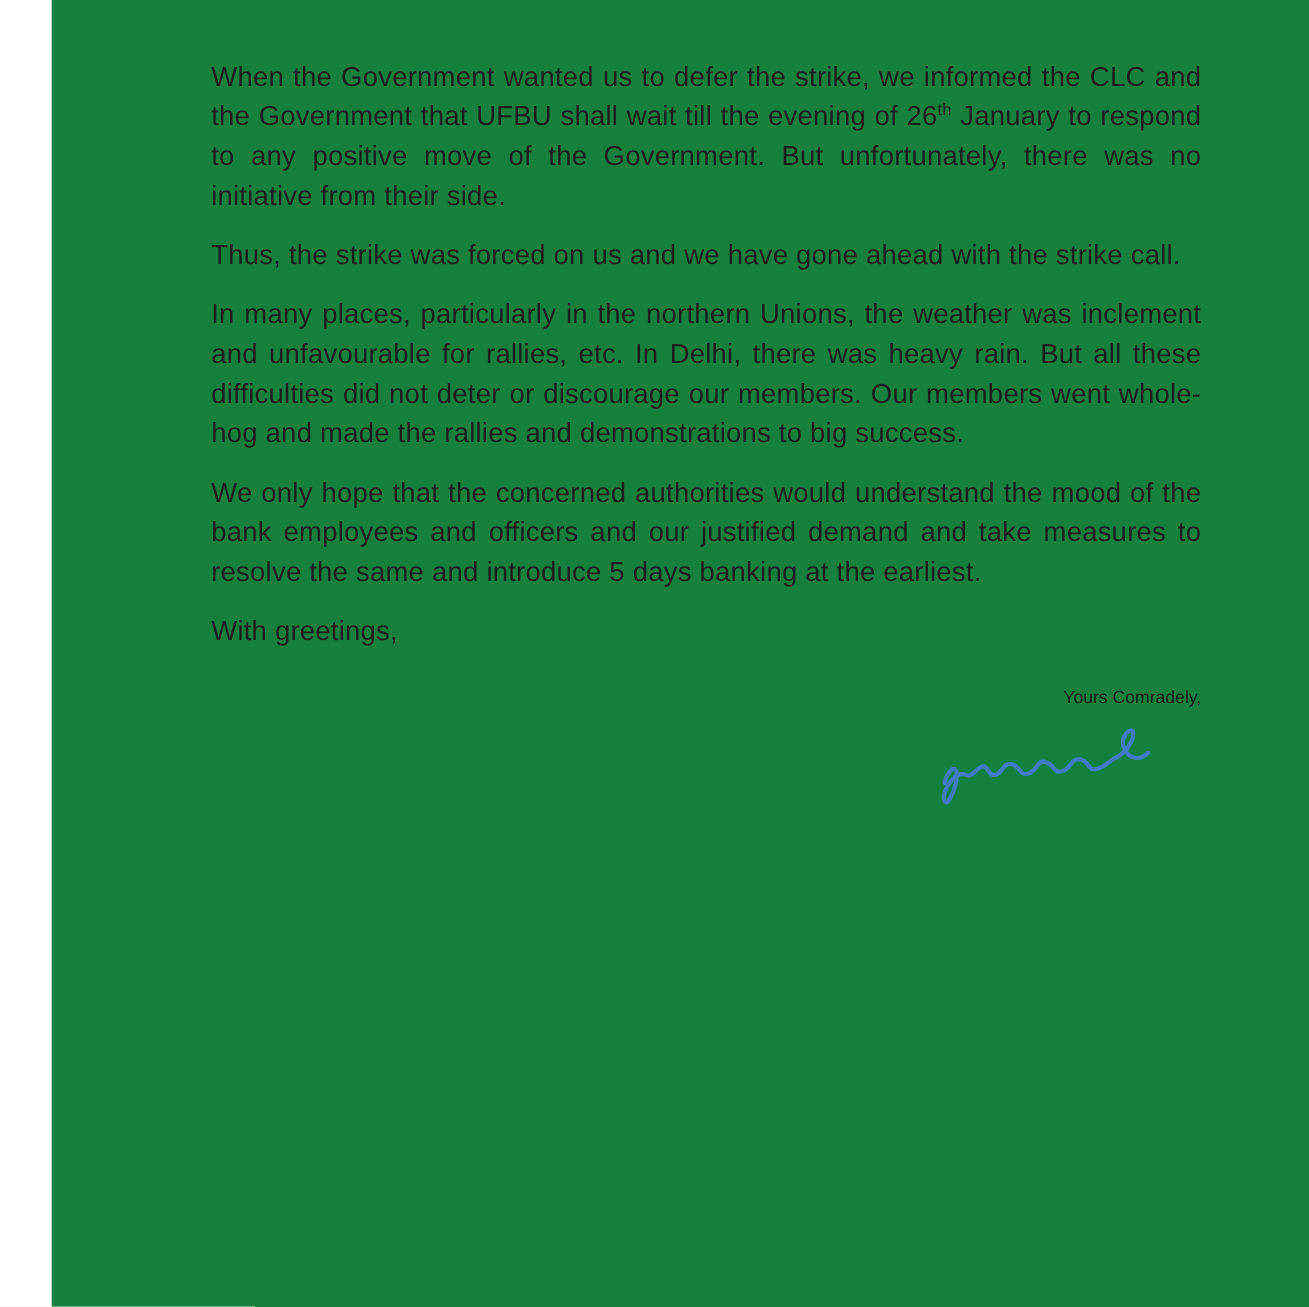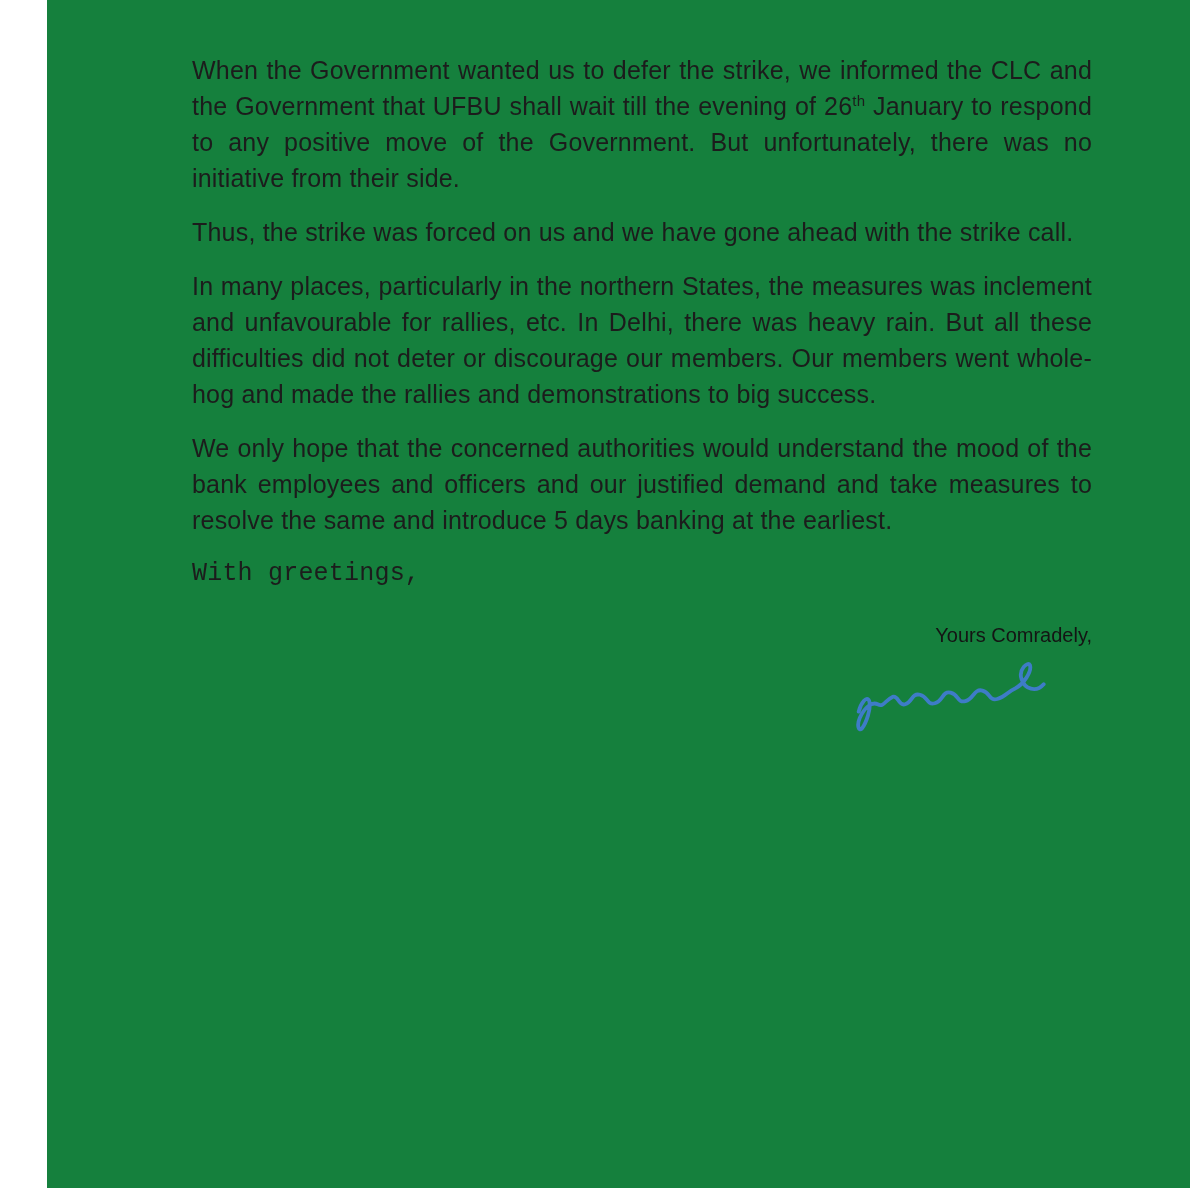--- a/index.html
+++ b/index.html
@@ -31,30 +31,29 @@
     font-size: 60%;
     line-height: 0;
     vertical-align: super;
   }
   .closing-line {
     font-size: 25px;
     line-height: 36px;
     text-align: left;
     margin: 0;
     letter-spacing: 0.2px;
-    font-family: Liberation Mono, monospace;
   }
   .sig-block {
     margin-top: 28px;
     margin-left: auto;
     width: 270px;
     text-align: center;
   }
   .valediction {
-    font-size: 20px;
+    font-size: 16px;
     line-height: 30px;
     text-align: right;
     color: #141414;
     margin-bottom: 6px;
   }
   .signature {
     display: block;
     margin: 12px auto 4px auto;
   }
   .sig-name {
@@ -75,21 +74,21 @@
 </head>
 <body>
 
 <div class="page">
   <div class="content">
 
     <p class="para"><span>When the Government wanted us to defer the strike, we informed the CLC and the Government that UFBU shall wait till the evening of 26</span><sup>th</sup><span> January to respond to any positive move of the Government.  But unfortunately, there was no initiative from their side.</span></p>
 
     <p class="para">Thus, the strike was forced on us and we have gone ahead with the strike call.</p>
 
-    <p class="para">In many places, particularly in the northern States, the measures was inclement and unfavourable for rallies, etc.  In Delhi, there was heavy rain.  But all these difficulties did not deter or discourage our members.  Our members went whole-hog and made the rallies and demonstrations to big success.</p>
+    <p class="para">In many places, particularly in the northern Unions, the weather was inclement and unfavourable for rallies, etc.  In Delhi, there was heavy rain.  But all these difficulties did not deter or discourage our members.  Our members went whole-hog and made the rallies and demonstrations to big success.</p>
 
 
     <p class="para">We only hope that the concerned authorities would understand the mood of the bank employees and officers and our justified demand and take measures to resolve the same and introduce 5 days banking at the earliest.</p>
 
 
     <p class="closing-line">With greetings,</p>
 
     <div class="sig-block">
       <div class="valediction">Yours Comradely,</div>
 

